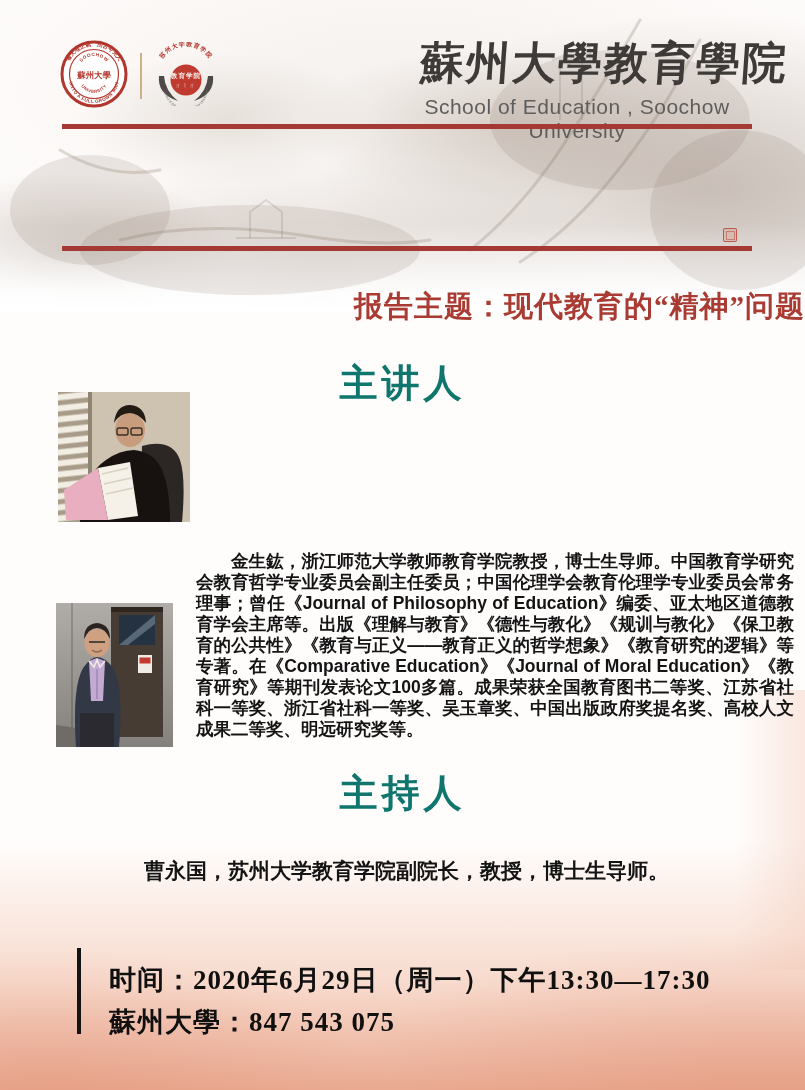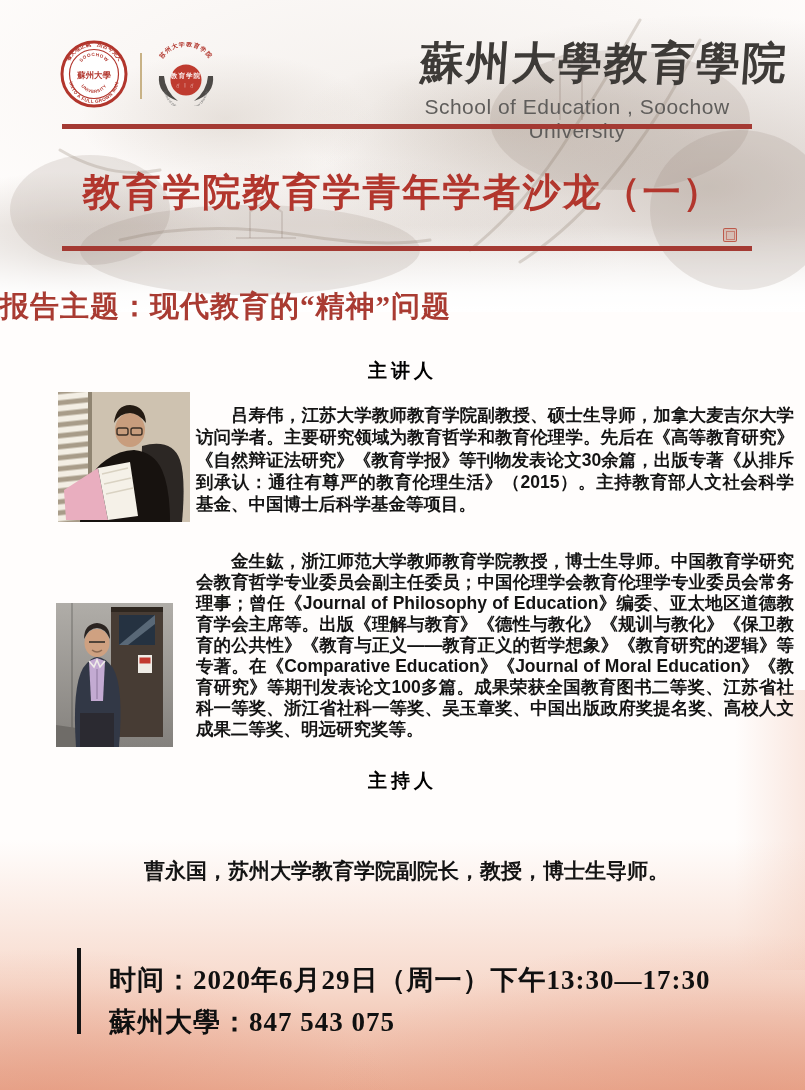--- a/index.html
+++ b/index.html
@@ -56,29 +56,29 @@
   
   .red-line{position:absolute;left:62px;width:690px;height:5px;background:#a43a33;}
   .line1{top:124px;}
   .line2{top:246px;}
   .main-title{
     position:absolute;left:0;top:167px;width:100%;margin:0;text-align:center;
     font-size:38px;font-weight:900;color:#b2362d;letter-spacing:2px;
     font-family:"Liberation Sans",sans-serif;
   }
   .topic{
-    position:absolute;left:0;top:287px;width:100%;margin:0;text-align:left;
+    position:absolute;left:0;top:287px;width:100%;margin:0;text-align:right;
     font-family:"Liberation Serif",serif;font-weight:700;font-size:29px;
     color:#a93b32;letter-spacing:1px;
   }
   
   .section-heading{
     position:absolute;left:0;width:100%;margin:0;text-align:center;
-    font-family:"Liberation Serif",serif;font-weight:700;font-size:19px;
-    color:#000000;letter-spacing:4px;
+    font-family:"Liberation Serif",serif;font-weight:700;font-size:38px;
+    color:#0f766e;letter-spacing:4px;
   }
   .h-speaker{top:358px;}
   .h-commentator{top:536px;}
   .h-host{top:768px;}
   .photo{position:absolute;overflow:hidden;background:#ddd;}
   .photo1{left:58px;top:392px;width:132px;height:130px;}
   .photo2{left:56px;top:603px;width:117px;height:144px;}
   .bio{
     position:absolute;margin:0;color:#141414;text-align:justify;text-indent:2em;
     font-size:17.5px;line-height:22.3px;font-weight:600;
@@ -172,21 +172,20 @@
     <text x="37" y="45" font-size="5" fill="rgba(255,255,255,.75)" text-anchor="middle" letter-spacing="2">〥〡〥</text>
     <text font-size="3.4" fill="#6b6b6b">
       <textPath href="#s2-arc-bottom" startOffset="50%" text-anchor="middle">School of Education . Soochow University</textPath>
     </text>
   </svg>
 
   <div class="calligraphy">蘇州大學教育學院</div>
   <div class="subtitle-en">School of Education , Soochow University</div>
 
   <div class="red-line line1"></div>
-  <h1 class="main-title">教育学院教育学青年学者沙龙（一）</h1>
   <div class="red-line line2"></div>
 
   <h2 class="topic">报告主题：现代教育的“精神”问题</h2>
 
   <h3 class="section-heading h-speaker">主讲人</h3>
   <div class="photo photo1">
     <svg width="132" height="130" viewBox="0 0 132 130">
       <defs>
         <pattern id="blinds" width="30" height="11" patternUnits="userSpaceOnUse" patternTransform="skewY(-6)">
           <rect width="30" height="11" fill="#a89c89"></rect>
@@ -200,21 +199,20 @@
       <path d="M22 130 Q24 84 48 68 Q62 58 76 58 Q96 60 104 78 Q112 96 112 130 Z" fill="#17120f"></path>
       <ellipse cx="72" cy="38" rx="15" ry="17" fill="#c89d7d"></ellipse>
       <path d="M56 31 Q58 13 72 13 Q87 14 88 31 Q80 21 72 21 Q62 21 56 31 Z" fill="#231a12"></path>
       <rect x="59" y="36" width="11" height="7" rx="2" fill="none" stroke="#3a2f26" stroke-width="1.4"></rect>
       <rect x="73" y="36" width="11" height="7" rx="2" fill="none" stroke="#3a2f26" stroke-width="1.4"></rect>
       <polygon points="6,98 40,76 50,128 8,128" fill="#e9aebf"></polygon>
       <polygon points="40,76 72,70 80,124 50,128" fill="#f5f1e8"></polygon>
       <path d="M44 82 L70 76 M46 92 L73 86 M48 102 L75 96" stroke="#d9d2c2" stroke-width="1.4" fill="none"></path>
     </svg>
   </div>
-  <p class="bio bio1">吕寿伟，江苏大学教师教育学院副教授、硕士生导师，加拿大麦吉尔大学访问学者。主要研究领域为教育哲学和教育伦理学。先后在《高等教育研究》《自然辩证法研究》《教育学报》等刊物发表论文30余篇，出版专著《从排斥到承认：通往有尊严的教育伦理生活》（2015）。主持教育部人文社会科学基金、中国博士后科学基金等项目。</p>
 
   <div class="photo photo2">
     <svg width="117" height="144" viewBox="0 0 117 144">
       <defs>
         <linearGradient id="wall2" x1="0" y1="0" x2="0" y2="1">
           <stop offset="0" stop-color="#b0ada8"></stop>
             <stop offset="1" stop-color="#84817d"></stop>
         </linearGradient>
       </defs>
       <rect width="117" height="144" fill="url(#wall2)"></rect>

